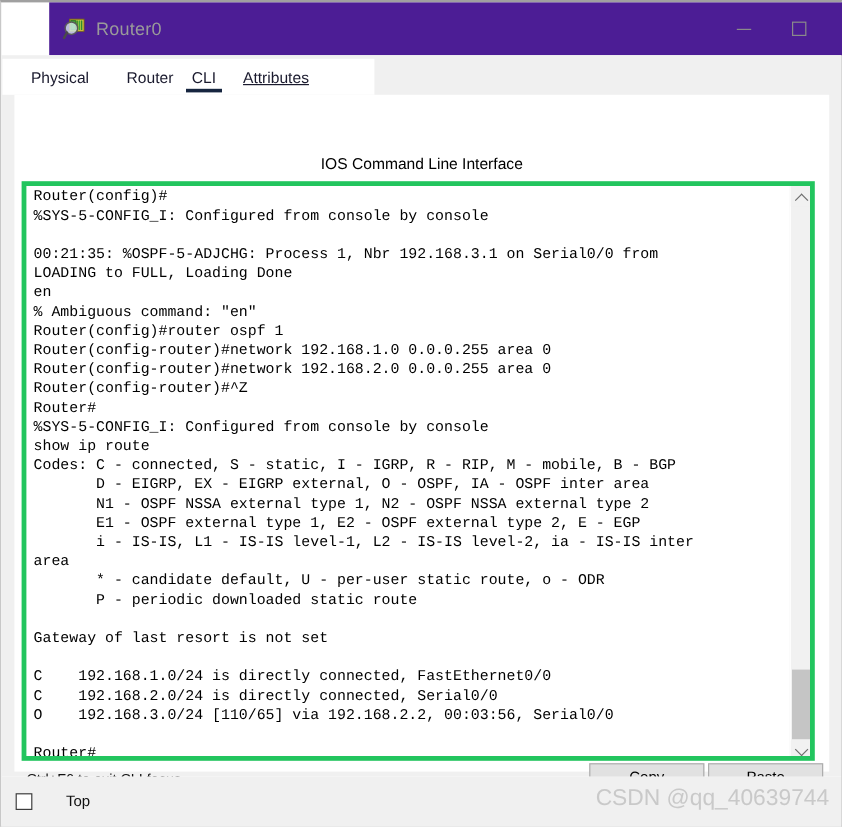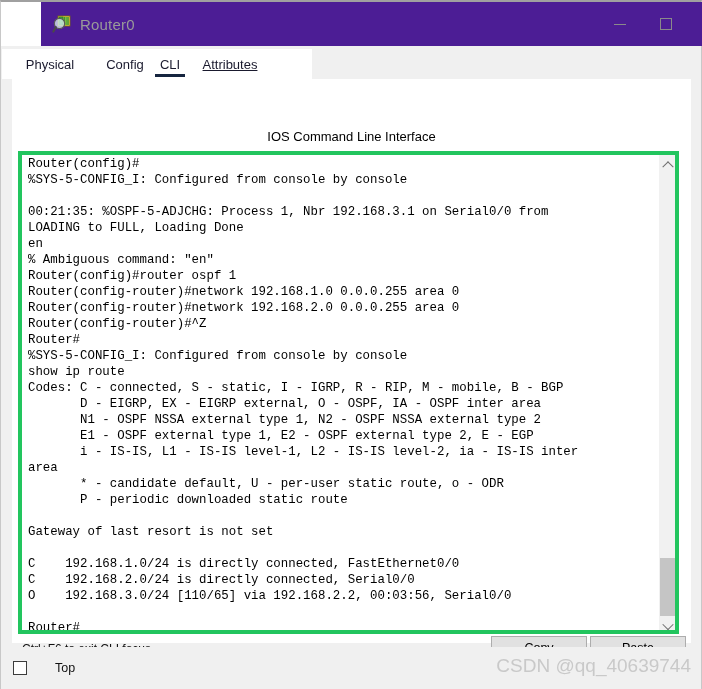--- a/index.html
+++ b/index.html
@@ -328,21 +328,21 @@
   <div class="body-panel">
 
     <div class="tabstrip">
       <div class="tabs-bg"></div>
 
       <div class="tab" style="left:10px;width:76px;">
         <span class="tab-label">Physical</span>
       </div>
 
       <div class="tab" style="left:92px;width:62px;">
-        <span class="tab-label">Config</span>
+        <span class="tab-label">Router</span>
       </div>
 
       <div class="tab" style="left:146px;width:44px;">
         <span class="tab-label">CLI</span>
         <span class="tab-underline"></span>
       </div>
 
       <div class="tab" style="left:188px;width:80px;text-decoration:underline;">
         <span class="tab-label">Attributes</span>
       </div>

